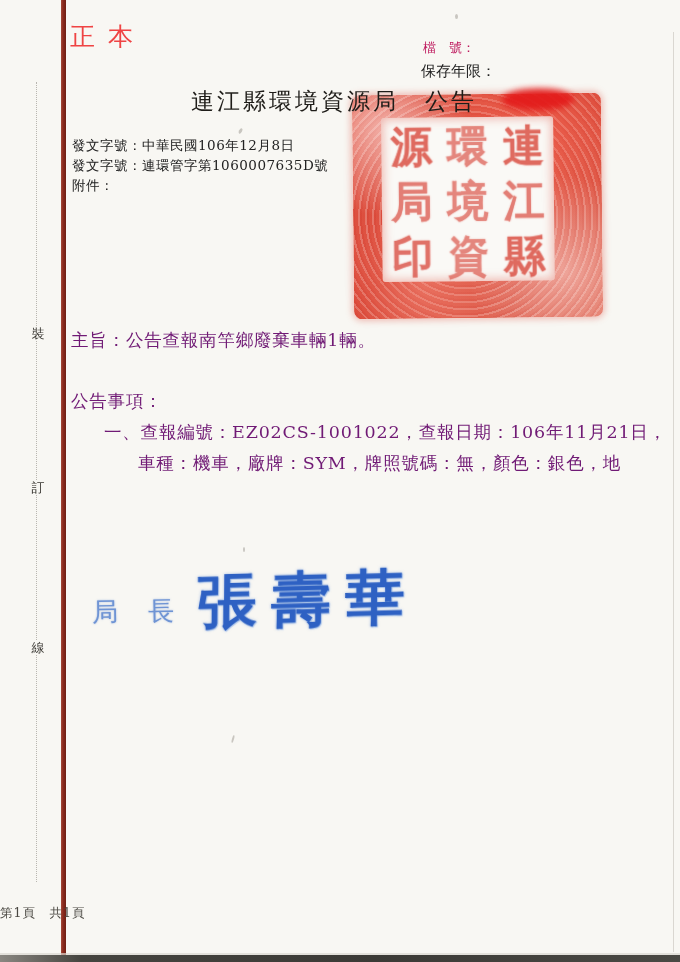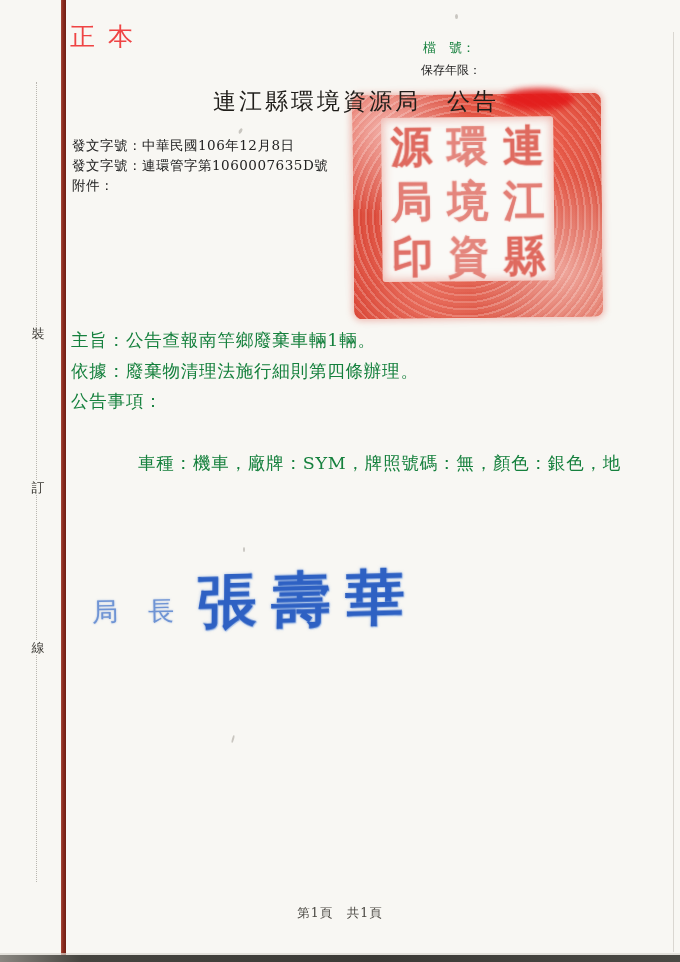--- a/index.html
+++ b/index.html
@@ -20,23 +20,23 @@
     background:linear-gradient(90deg,#8a8781 0%,#45443f 12%,#3b3a36 55%,#4a4944 100%);}
   .bottom-band-hl{position:absolute;left:0;right:0;bottom:7px;height:2px;background:#dad7d0;opacity:.7;}
 
   
   .dotted{position:absolute;left:36px;top:82px;height:800px;width:0;
     border-left:1px dotted #b9b6b0;}
   .bind-mark{position:absolute;left:30px;width:16px;text-align:center;
     font-size:13px;color:#3a3833;background:#f8f7f3;line-height:15px;}
 
   .copy-label{position:absolute;left:70px;top:20px;font-size:25px;letter-spacing:13px;color:#ef4444;}
-  .file-no{position:absolute;left:423px;top:39px;font-size:13px;color:#15803d;}
-  .retention{position:absolute;left:421px;top:62px;font-size:12px;color:#222;}
-  .title{position:absolute;left:213px;top:86px;margin:0;font-size:23px;font-weight:500;
+  .file-no{position:absolute;left:423px;top:39px;font-size:13px;color:#be185d;}
+  .retention{position:absolute;left:421px;top:62px;font-size:15px;color:#222;}
+  .title{position:absolute;left:191px;top:86px;margin:0;font-size:23px;font-weight:500;
     letter-spacing:3px;color:#1f1d19;z-index:3;}
   .meta-line{position:absolute;left:72px;font-size:13.5px;letter-spacing:.5px;color:#222;}
   .m0{top:137px}.m1{top:157px}.m2{top:177px}
 
   
   .seal{position:absolute;left:353px;top:94px;width:249px;height:224px;
     transform:rotate(-.6deg);z-index:2;border-radius:8px;
     background:
       radial-gradient(circle at 12% 15%, rgba(255,240,238,.55), transparent 30%),
       radial-gradient(circle at 85% 80%, rgba(255,232,228,.5), transparent 35%),
@@ -55,34 +55,34 @@
     font-size:41px;font-weight:700;color:#d94b3f;opacity:.82;
     text-shadow:0 0 1.5px rgba(217,75,63,.9),1px 1px 0 rgba(255,255,255,.45);
     transform:scaleY(1.05);}
   .seal-cell:nth-child(2){opacity:.7}
   .seal-col:nth-child(2) .seal-cell{opacity:.66}
   .seal-col:nth-child(3) .seal-cell:nth-child(3){opacity:.78}
   .seal-blob{position:absolute;left:150px;top:-5px;width:72px;height:22px;
     background:#e31a1a;border-radius:50%;filter:blur(3px);opacity:.92;}
 
   
-  .body-line{position:absolute;font-size:17.5px;letter-spacing:.8px;color:#15803d;white-space:nowrap;}
+  .body-line{position:absolute;font-size:17.5px;letter-spacing:.8px;color:#701a75;white-space:nowrap;}
   .ind0{left:71px}.ind1{left:104px}.ind2{left:138px}
   .b0{top:328px}.b1{top:359px}.b2{top:389px}.b3{top:420px}
   .b4{top:451px}.b5{top:482px}.b6{top:512px}.b7{top:543px}
 
   
   .sig-title{position:absolute;left:92px;top:594px;font-size:26px;letter-spacing:30px;
     color:#6f94d4;text-shadow:0 0 2px rgba(111,148,212,.7);transform:rotate(-1deg);}
   .sig-name{position:absolute;left:197px;top:560px;font-size:60px;font-weight:700;
     letter-spacing:14px;color:#2e61c3;transform:rotate(-1.5deg) skewX(-2deg);
     text-shadow:0 0 3px rgba(70,120,205,.55),1px 1px 0 rgba(150,185,235,.5);
     filter:blur(.3px);}
 
-  .footer{position:absolute;left:0;right:0;top:905px;text-align:center;
+  .footer{position:absolute;left:0;right:0;top:905px;
     font-size:12.5px;color:#4a4842;letter-spacing:1px;}
 
   
   .speck{position:absolute;background:#9a968e;opacity:.5;border-radius:50%;}
 </style>
 </head>
 <body>
 
 <div class="page">
 
@@ -119,22 +119,22 @@
         <div class="seal-col">
           <div class="seal-cell">源</div>
           <div class="seal-cell">局</div>
           <div class="seal-cell">印</div>
         </div>
       </div>
     </div>
   </div>
 
   <div class="body-line ind0 b0">主旨：公告查報南竿鄉廢棄車輛1輛。</div>
-  <div class="body-line ind0 b1">依據：廢棄物清理法施行細則第四條辦理。</div>
   <div class="body-line ind0 b2">公告事項：</div>
+  <div class="body-line ind1 b3">一、查報編號：EZ02CS-1001022，查報日期：106年11月21日，</div>
   <div class="body-line ind2 b4">車種：機車，廠牌：SYM，牌照號碼：無，顏色：銀色，地</div>
 
   <div class="sig-title">局長</div>
   <div class="sig-name">張壽華</div>
 
   <div class="footer">第1頁　共1頁</div>
 
   <div class="speck" style="left:455px;top:14px;width:3px;height:5px"></div>
   <div class="speck" style="left:239px;top:128px;width:3px;height:6px;transform:rotate(30deg)"></div>
   <div class="speck" style="left:232px;top:735px;width:2px;height:8px;transform:rotate(15deg)"></div>

